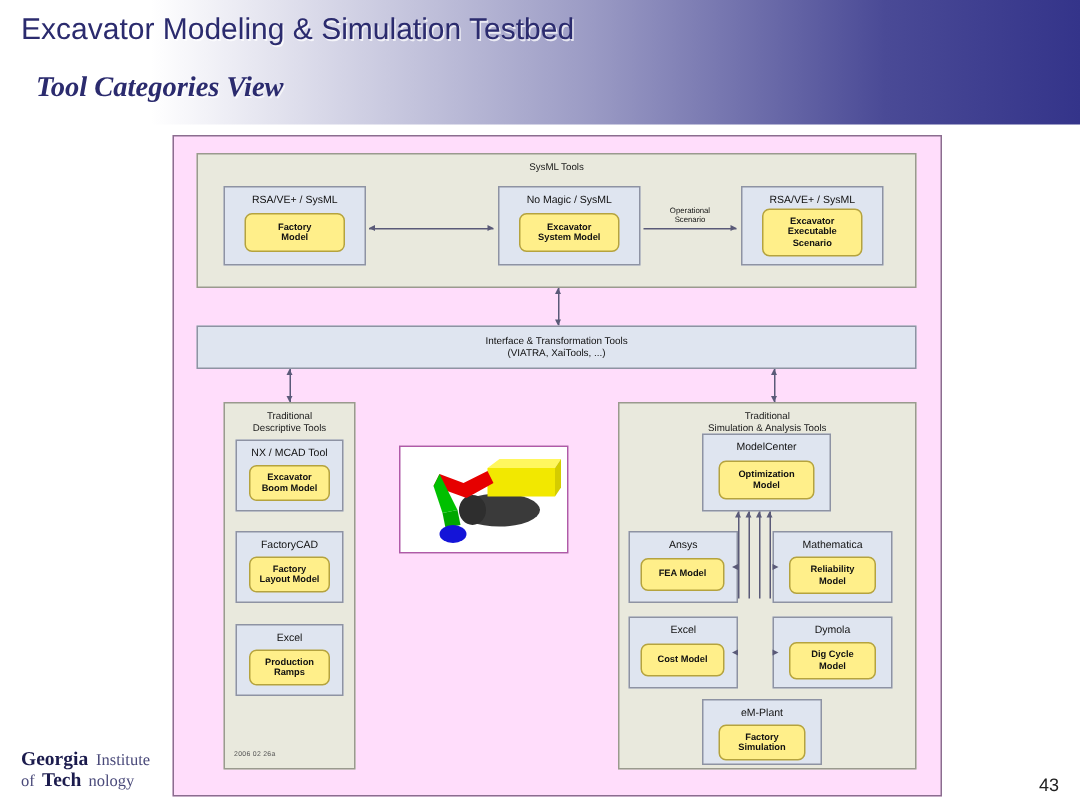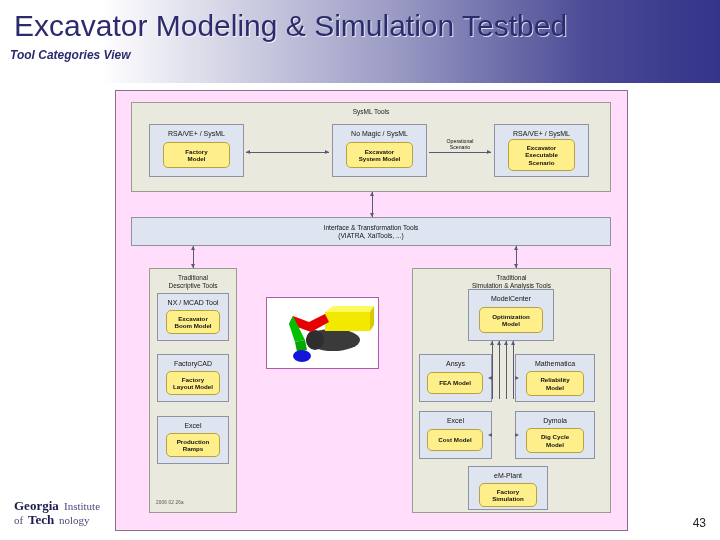--- a/index.html
+++ b/index.html
@@ -9,28 +9,29 @@
     font-family:"Liberation Sans","DejaVu Sans",sans-serif;
   }
 
   
   #header{
     position:absolute;left:0;top:0;width:720px;height:83px;
     background:linear-gradient(to right,#ffffff 0%,#ffffff 14%,#9a9ac4 55%,#4a4a96 82%,#34348a 100%);
   }
   #title{
     position:absolute;left:14px;top:9px;
-    font-size:30px;color:#2b2b6e;white-space:nowrap;
+    font-size:20px;color:#2b2b6e;white-space:nowrap;
     text-shadow:1px 1px 0 rgba(255,255,255,.75);
   }
   #subtitle{
-    position:absolute;left:10px;top:48px;
-    font-size:12px;font-style:italic;font-weight:bold;color:#2b2b6e;
+    position:absolute;left:24px;top:48px;
+    font-size:19px;font-style:italic;font-weight:bold;color:#2b2b6e;
     white-space:nowrap;
     text-shadow:1px 1px 0 rgba(255,255,255,.7);
+    font-family:Liberation Serif, serif;
   }
 
   
   #canvas{
     position:absolute;left:115px;top:90px;width:513px;height:441px;
     background:#ffddfb;border:1px solid #8b6d8f;box-sizing:border-box;
   }
 
   
   .group{

